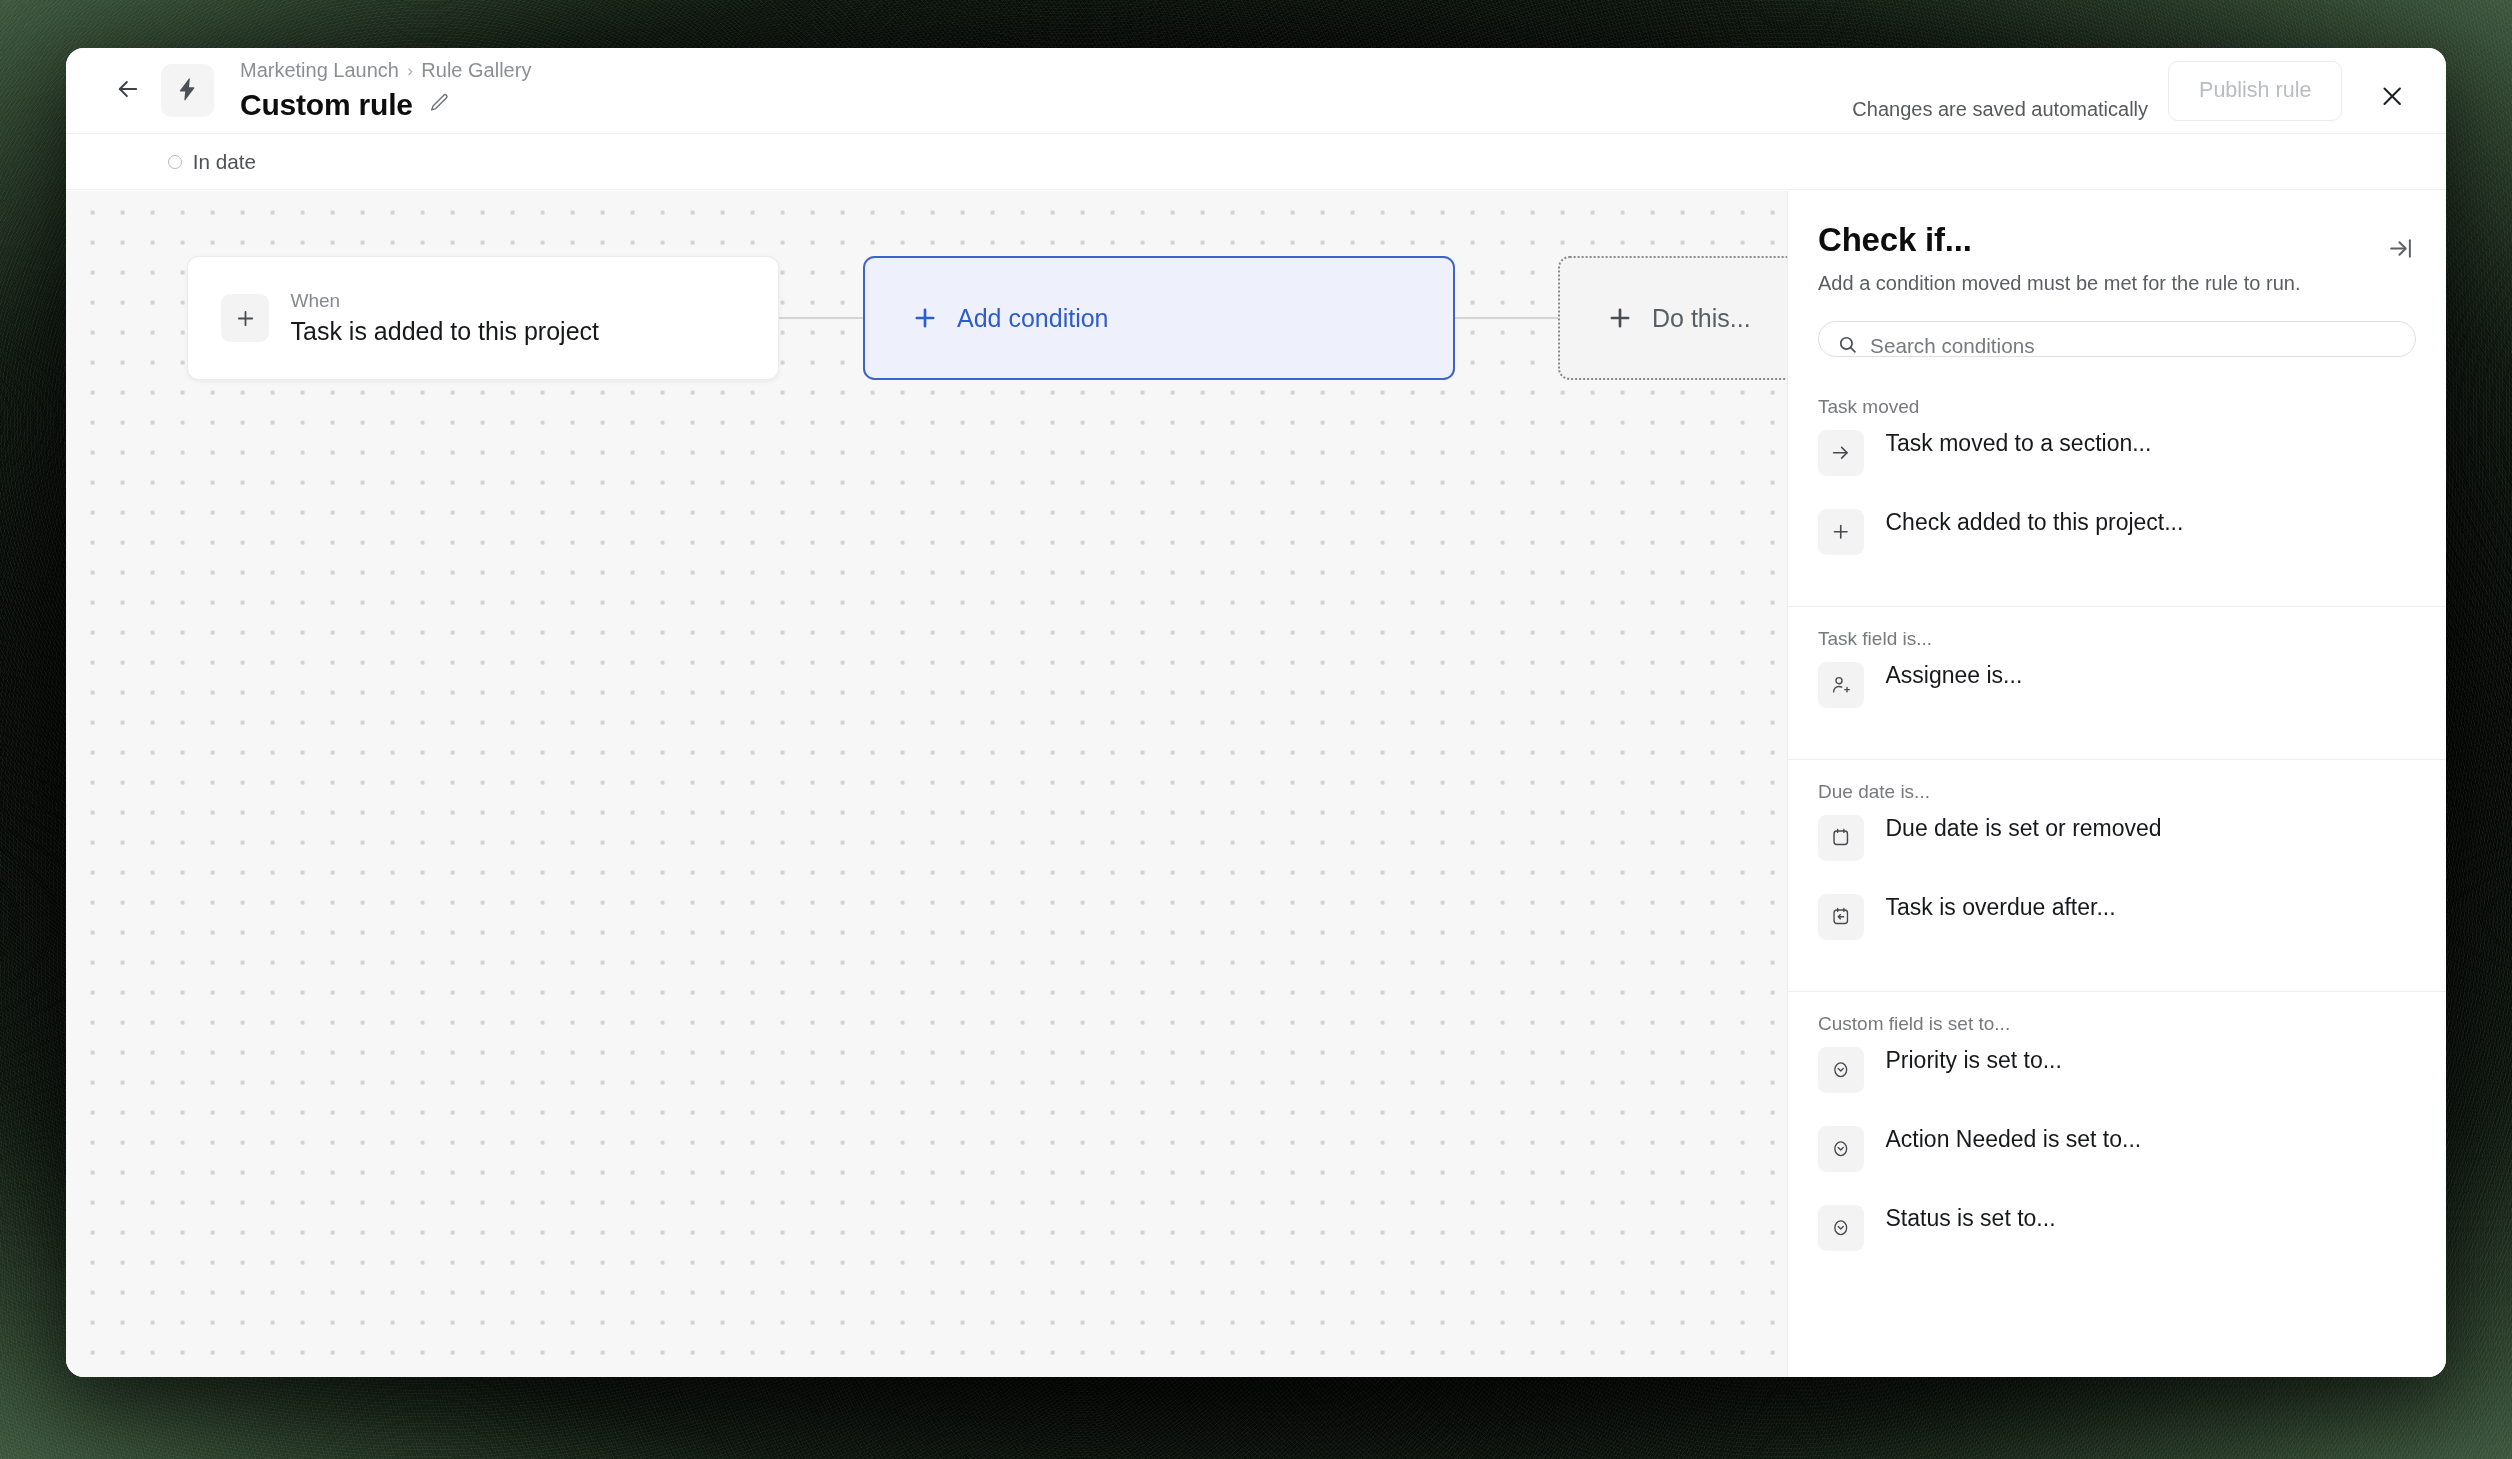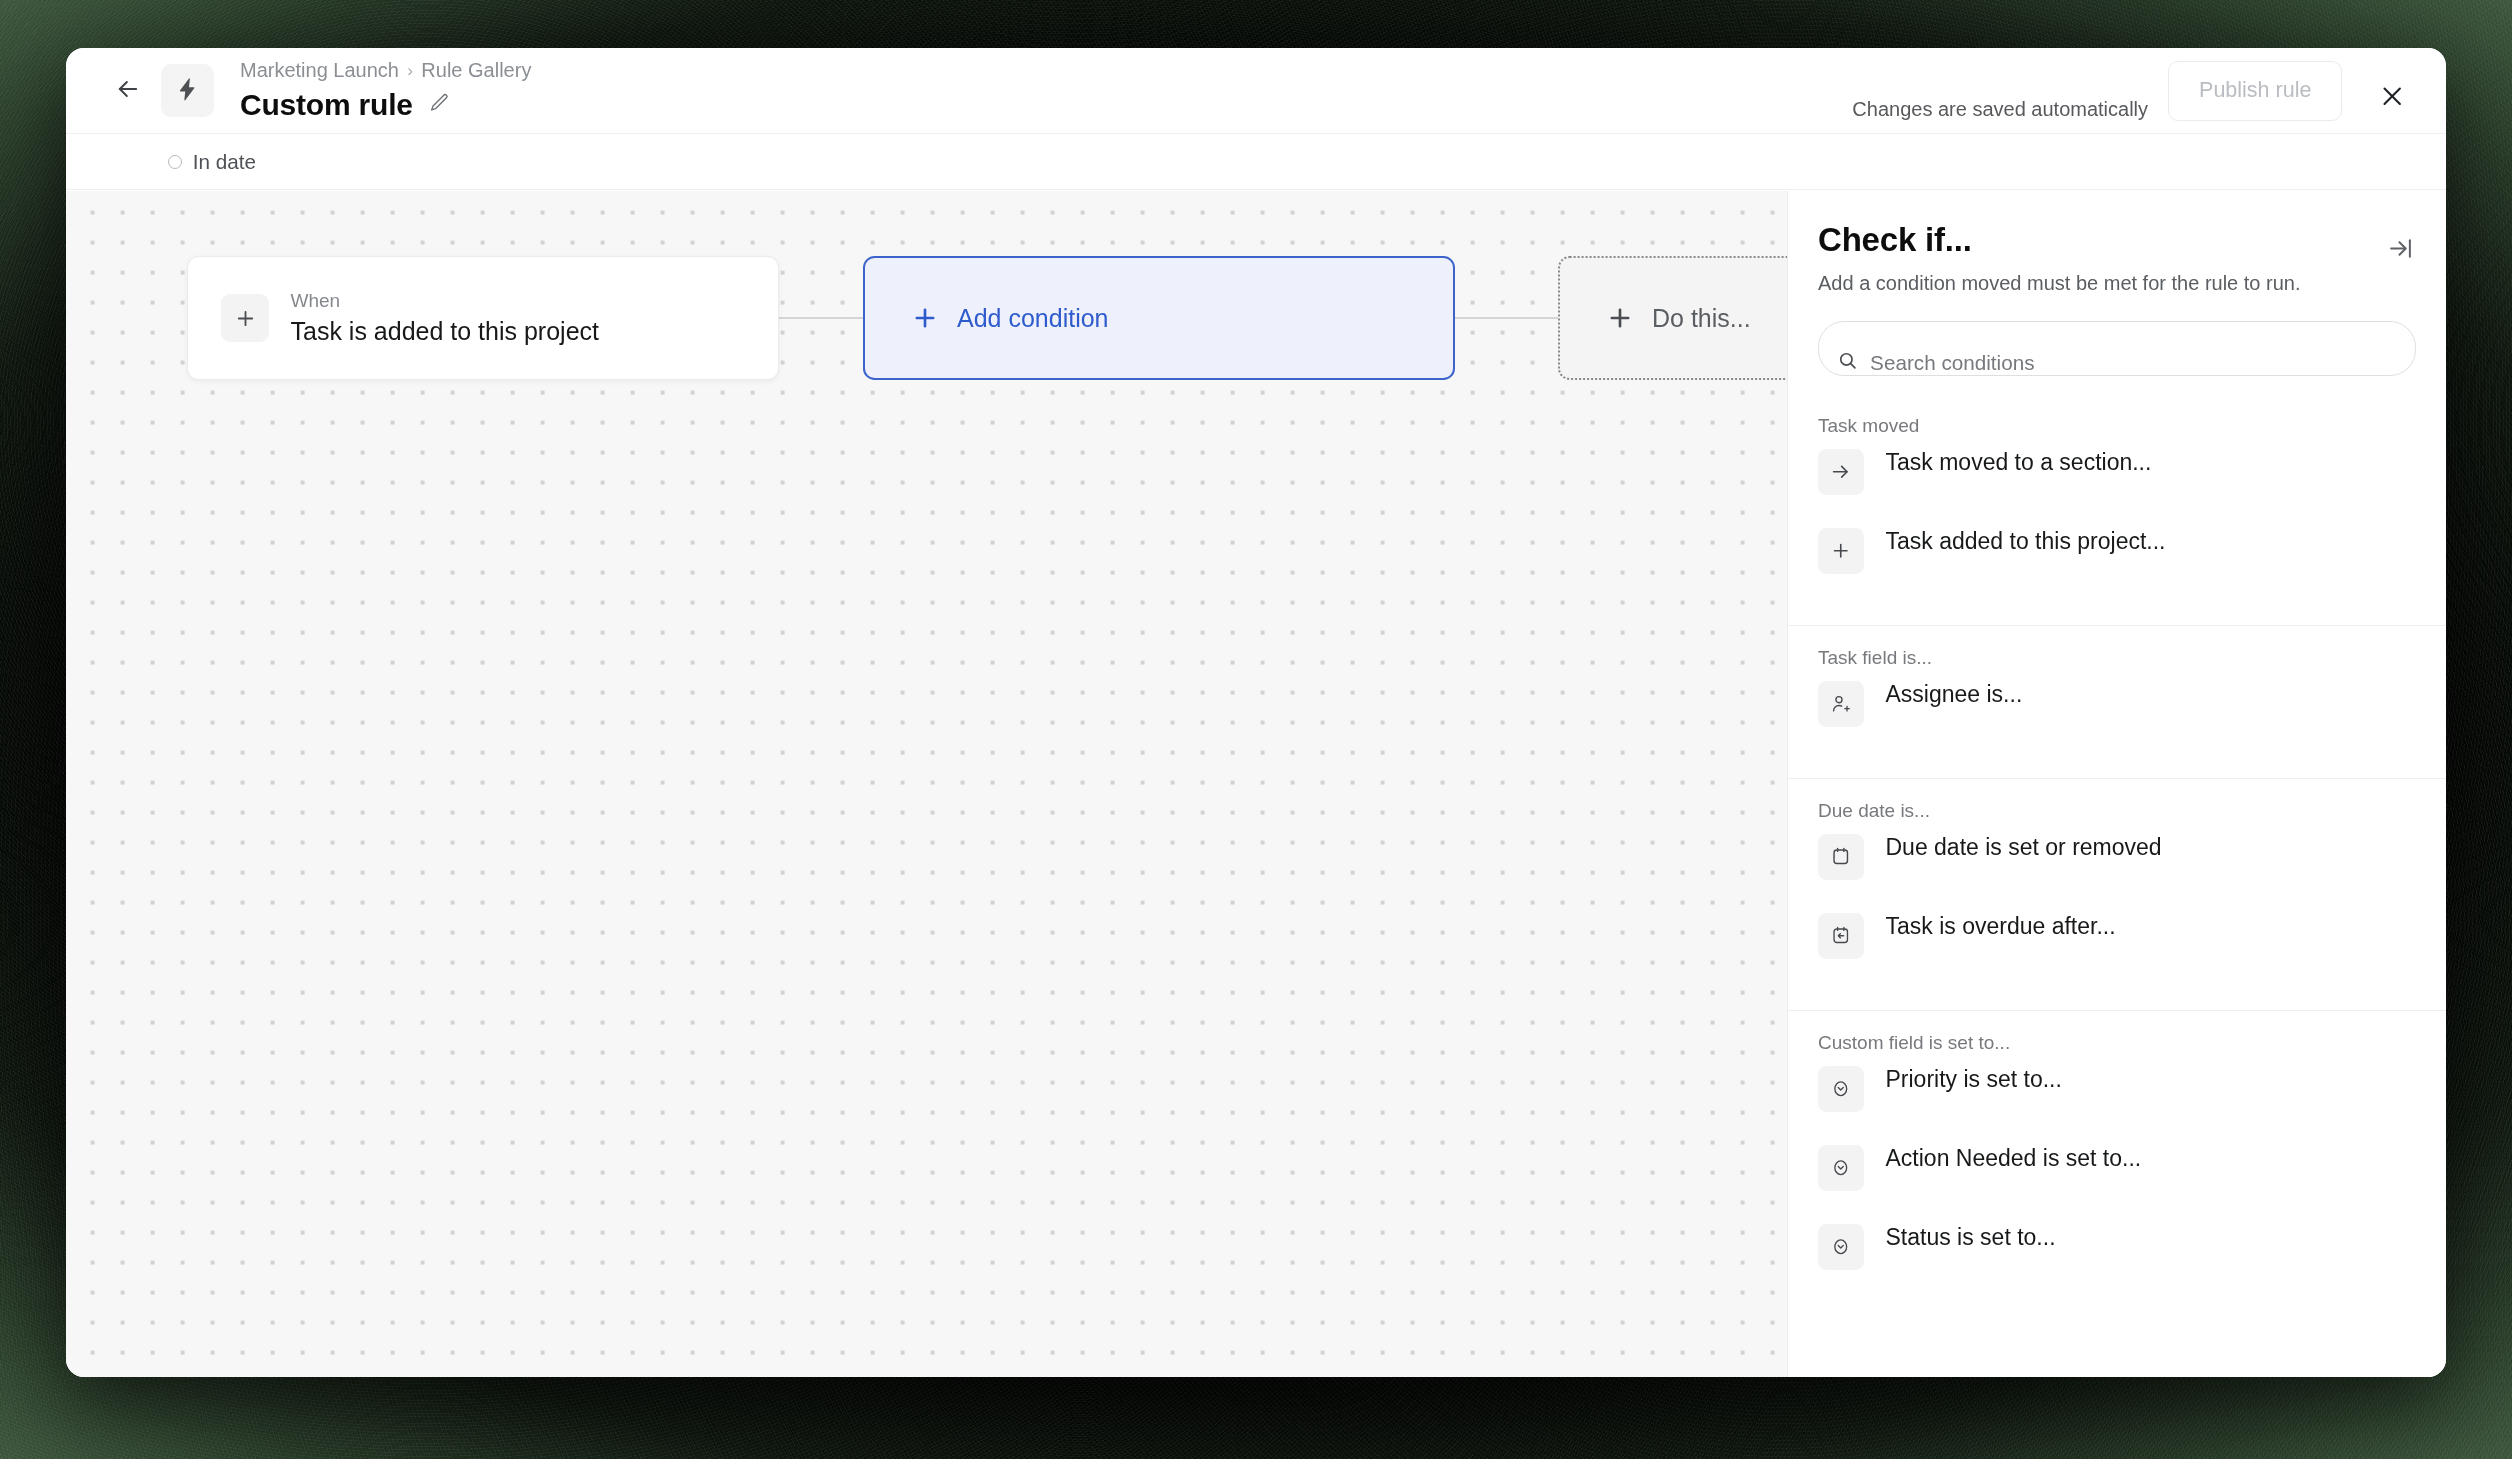--- a/index.html
+++ b/index.html
@@ -300,26 +300,26 @@
     position: absolute;
     right: 25px;
     top: 38px;
     width: 41px; height: 41px;
     display: flex; align-items: center; justify-content: center;
     color: #5e6165;
     cursor: pointer;
   }
   .search-wrap { padding: 25px 30px 0 30px; flex: 0 0 auto; }
   .search-box {
-    height: 55px;
+    height: 36px;
     border: 0.8px solid #dfdfe0;
     border-radius: 26px;
     display: flex;
-    align-items: flex-end;
-    padding: 0 18px;
+    align-items: flex-start;
+    padding: 12px 18px;
     background: #fff;
   }
   .search-box svg { flex: 0 0 auto; color: #4c4f53; }
   .search-input {
     border: none;
     outline: none;
     background: transparent;
     margin-left: 11.6px;
     font-family: inherit;
     font-size: 20.7px;
@@ -505,21 +505,21 @@
                   </svg>
                 </div>
                 <div class="opt-label">Task moved to a section...</div>
               </div>
               <div class="opt-row">
                 <div class="opt-icon">
                   <svg width="21.5" height="21.5" viewBox="0 0 24 24" fill="none" stroke="currentColor" stroke-width="1.8" stroke-linecap="round" stroke-linejoin="round">
                     <path d="M12 5v14M5 12h14"></path>
                   </svg>
                 </div>
-                <div class="opt-label">Task added to this project...</div>
+                <div class="opt-label">Check added to this project...</div>
               </div>
             </div>
           </div>
           <div class="group">
             <div class="group-label">Task field is...</div>
             <div class="group-body">
               <div class="opt-row">
                 <div class="opt-icon">
                   <svg width="21.5" height="21.5" viewBox="0 0 24 24" fill="none" stroke="currentColor" stroke-width="1.5" stroke-linecap="round" stroke-linejoin="round">
                     <circle cx="10" cy="7.5" r="3.4"></circle>

